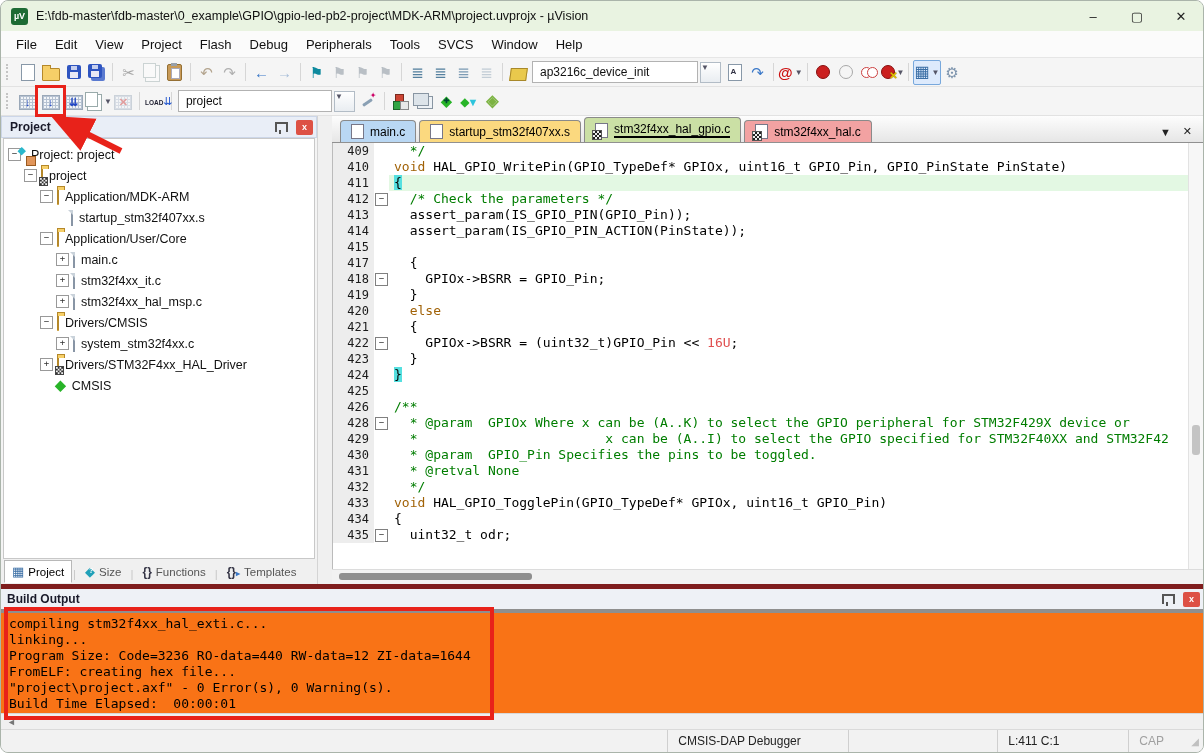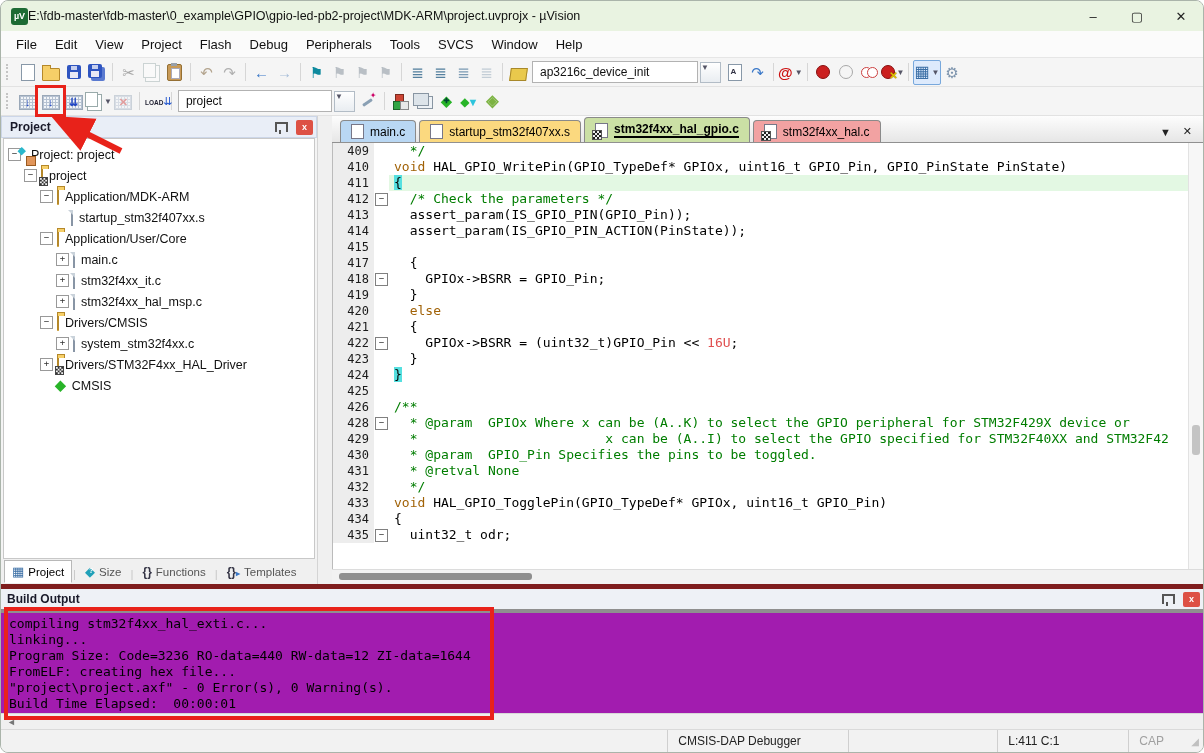--- a/index.html
+++ b/index.html
@@ -2,21 +2,21 @@
 <html><head>
 <meta charset="utf-8">
 <style>
   html,body{margin:0;padding:0;background:#ffffff;}
   body{width:1204px;height:753px;overflow:hidden;font-family:"Liberation Sans",sans-serif;-webkit-font-smoothing:antialiased;}
   .window{position:relative;width:1202px;height:751px;border:1px solid #aab4aa;border-radius:8px;overflow:hidden;display:flex;flex-direction:column;background:#f0f0f0;}
 
   
   .titlebar{height:30px;background:#e9f3e1;display:flex;align-items:center;padding-left:10px;flex:none;}
   .app-icon{width:17px;height:17px;background:#1d6b34;border-radius:3px;color:#fff;font-size:9px;font-weight:bold;display:flex;align-items:center;justify-content:center;flex:none;}
-  .title-text{font-size:12.5px;color:#111;white-space:nowrap;}
+  .title-text{font-size:12.5px;color:#111;margin-left:8px;white-space:nowrap;}
   .win-controls{margin-left:auto;display:flex;height:100%;}
   .win-btn{width:44px;height:100%;display:flex;align-items:center;justify-content:center;font-size:13px;color:#222;}
 
   
   .menubar{height:26px;background:#fbfbfb;border-bottom:1px solid #e6e6e6;display:flex;align-items:center;padding-left:6px;flex:none;}
   .menu-item{padding:4px 9px;font-size:13px;color:#111;}
 
   
   .toolbar{height:28px;background:#f5f5f5;display:flex;align-items:center;padding-left:2px;border-bottom:1px solid #e2e2e2;flex:none;}
   .grip{width:3px;height:16px;border-left:2px dotted #c4c4c4;margin:0 5px 0 3px;flex:none;}
@@ -101,21 +101,21 @@
   .pt-grid{font-size:13px;color:#3a6ea5;}
   .pt-book{position:relative;font-size:13px;color:#20a0b8;}
   .pt-book::after{content:"?";position:absolute;left:4px;top:3px;font-size:7px;color:#fff;font-weight:bold;}
   .pt-braces{font-weight:bold;font-size:12px;color:#334;}
   .pt-braces .arr{font-size:8px;color:#3a78c8;}
 
   
   .editor{flex:1;display:flex;flex-direction:column;min-width:0;margin-left:14px;background:#f0f0f0;}
   .tabbar{height:26px;flex:none;display:flex;align-items:flex-end;background:linear-gradient(#fdfdfd,#e6e6e6);padding-left:8px;border-bottom:1px solid #909090;}
   .etab{display:flex;align-items:center;gap:6px;height:21px;padding:0 10px;border:1px solid #8a8a8a;border-bottom:none;border-radius:4px 4px 0 0;font-size:12px;margin-right:3px;color:#000;white-space:nowrap;}
-  .etab.active{height:24px;font-weight:bold;}
+  .etab.active{height:24px;font-weight:normal;}
   .etab.active .lbl{border-bottom:2px solid #000;}
   .etab-doc{width:11px;height:13px;background:#fff;border:1px solid #778;position:relative;flex:none;}
   .keydot{position:absolute;left:-4px;bottom:-3px;width:8px;height:8px;border:1px solid #555;background:repeating-conic-gradient(#222 0% 25%,#eee 0% 50%);background-size:4px 4px;}
   .tab-end{margin-left:auto;display:flex;align-items:center;gap:2px;padding:0 6px 4px 0;}
   .tab-end .tb{font-size:11px;color:#222;padding:0 5px;}
   .code-view{flex:1;background:#fff;border-left:1px solid #bbb;position:relative;overflow:hidden;font-family:"DejaVu Sans Mono",monospace;}
   .code-line{height:16px;display:flex;align-items:flex-end;}
   .ln{width:36px;flex:none;text-align:right;padding-right:5px;background:#ededed;color:#1a1a1a;font-size:12px;line-height:16px;}
   .foldc{width:14px;flex:none;background:#ededed;border-right:1px solid #a8a8a8;position:relative;}
   .foldbox{position:absolute;left:1px;top:2px;width:11px;height:11px;border:1px solid #808080;background:#fff;font-size:9px;line-height:9px;text-align:center;color:#333;}
@@ -125,21 +125,21 @@
   .b{background:#55e0e0;color:#000;}
   .vscroll{position:absolute;right:0;top:0;bottom:0;width:14px;background:#f7f7f7;border-left:1px solid #e2e2e2;}
   .vthumb{position:absolute;left:3px;top:282px;width:8px;height:30px;background:#c4c4c4;border-radius:3px;}
   .hscroll{height:14px;flex:none;background:#f2f2f2;border-top:1px solid #dcdcdc;position:relative;}
   .hthumb{position:absolute;left:7px;top:3px;width:193px;height:7px;background:#8f8f8f;border-radius:3px;}
 
   
   .bo{height:145px;flex:none;display:flex;flex-direction:column;background:#f0f0f0;}
   .bo-head{height:20px;flex:none;background:#eef1f6;border-top:5px solid #7f1d1d;display:flex;align-items:center;padding:0 3px 0 6px;font-size:12px;font-weight:bold;color:#1a1a2a;}
   .bo-split{height:4px;flex:none;background:#8f8f8f;}
-  .bo-body{flex:1;background:#a21caf;font-family:"DejaVu Sans Mono",monospace;font-size:13px;line-height:16px;color:#000;padding:3px 0 0 8px;white-space:pre;overflow:hidden;}
+  .bo-body{flex:1;background:#f97316;font-family:"DejaVu Sans Mono",monospace;font-size:13px;line-height:16px;color:#000;padding:3px 0 0 8px;white-space:pre;overflow:hidden;}
   .bo-scroll{height:15px;flex:none;background:#f0f0f0;border-top:1px solid #d8d8d8;display:flex;align-items:center;padding-left:2px;}
   .sc-arrow{font-size:9px;color:#777;padding:0 4px;}
 
   
   .statusbar{height:22px;flex:none;background:#f2f2f2;border-top:1px solid #dadada;display:flex;align-items:center;font-size:12px;color:#222;}
   .sb-spacer{flex:1;}
   .sb-cell{border-left:1px solid #cfcfcf;height:100%;display:flex;align-items:center;padding:0 10px;white-space:nowrap;}
   .sb-grip{color:#c0c0c0;font-size:10px;padding:0 4px 0 2px;}
 
   

